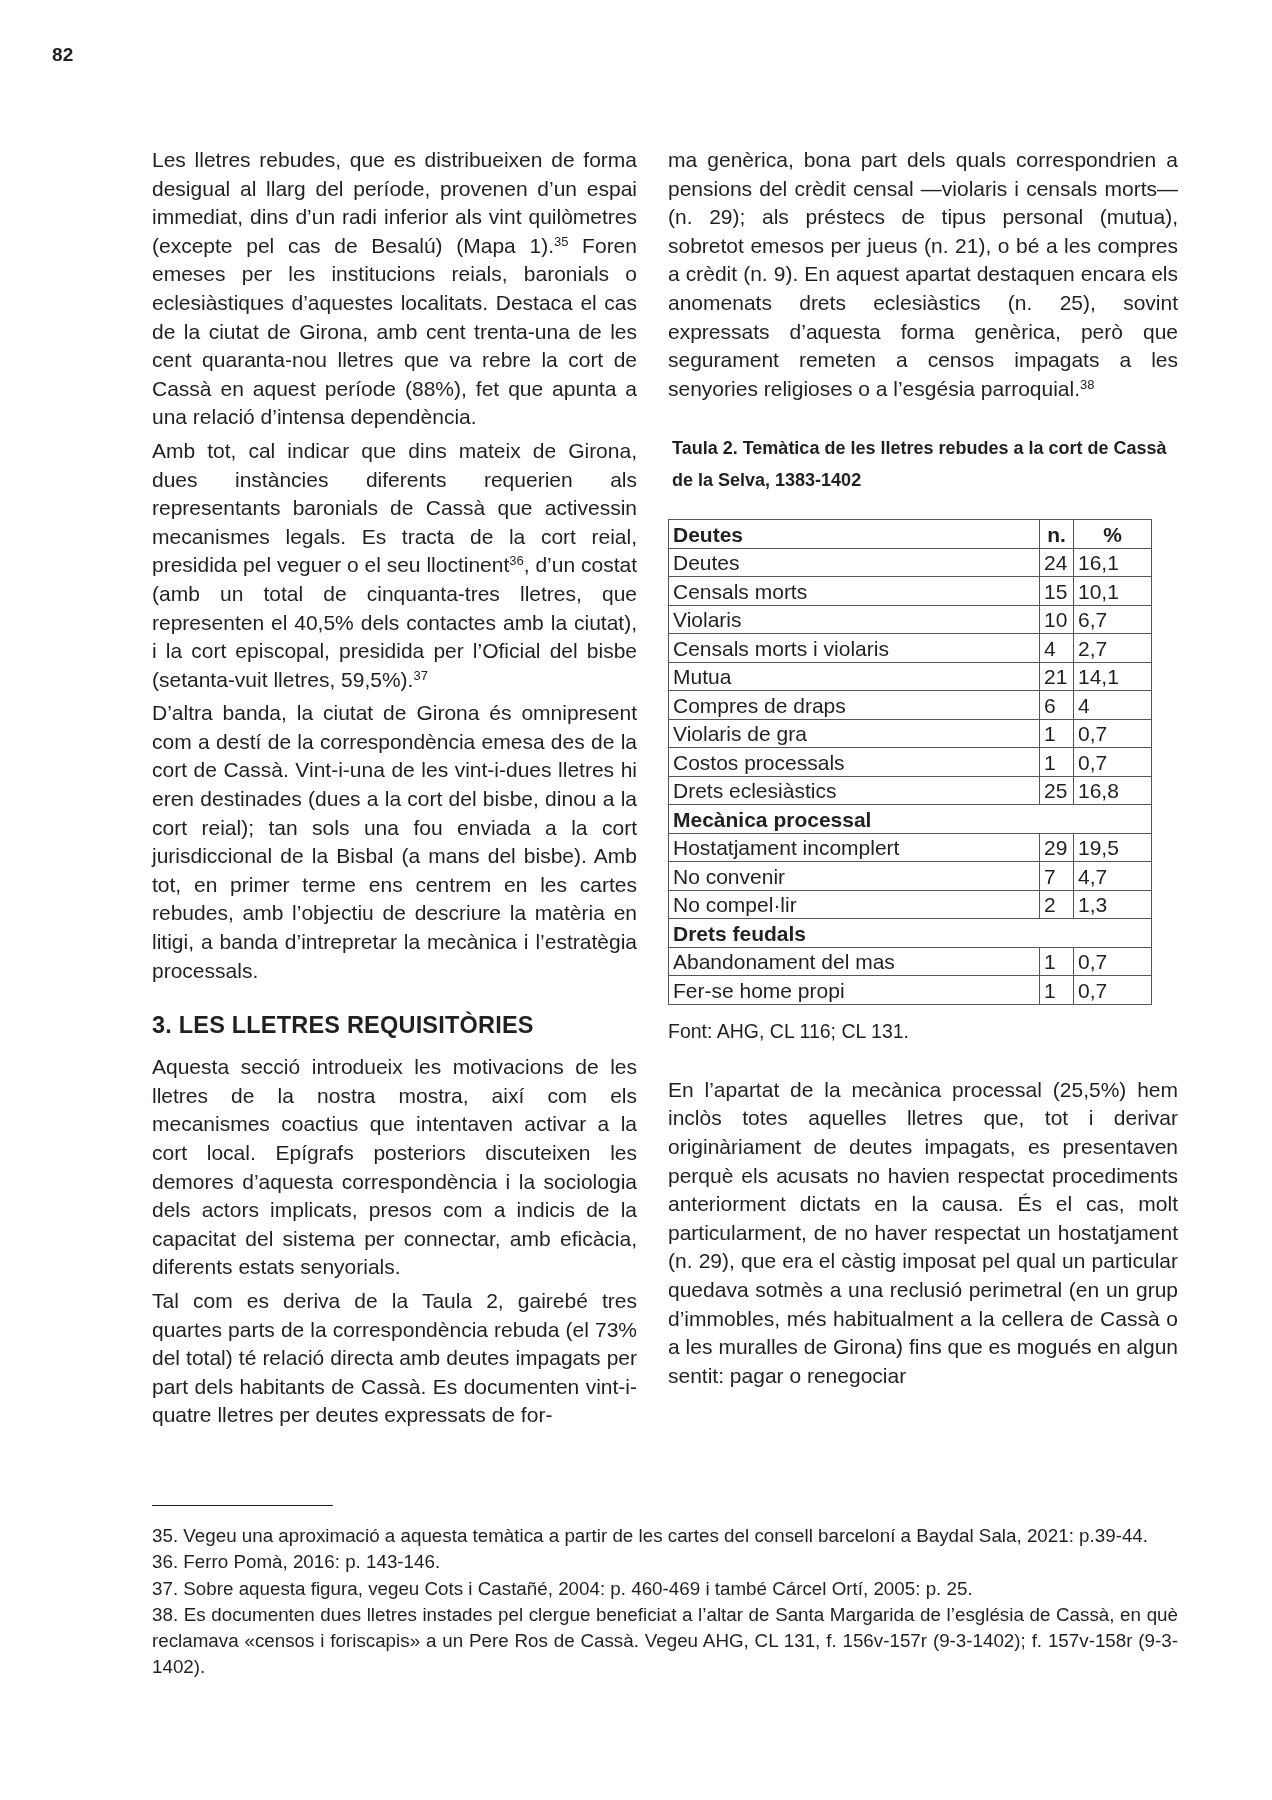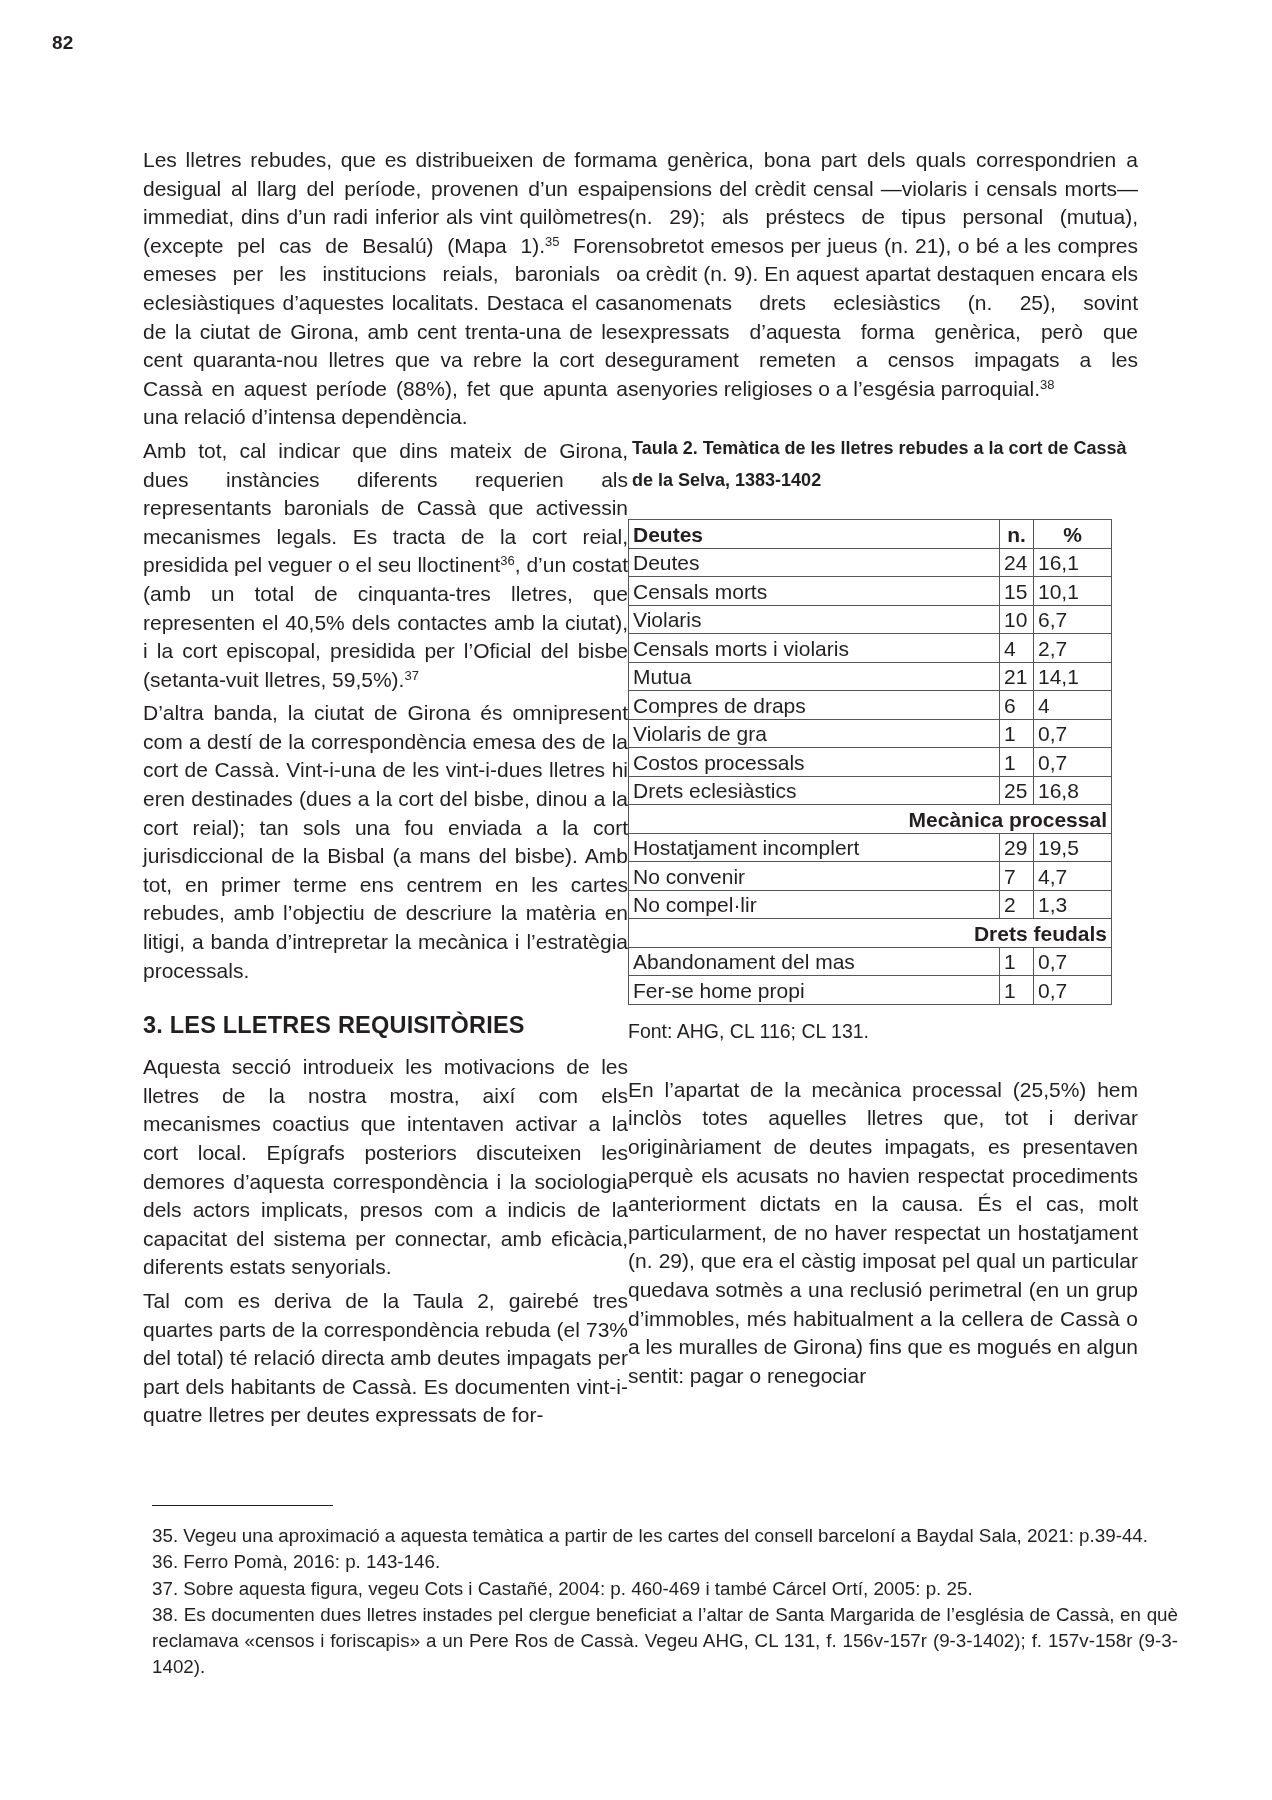--- a/index.html
+++ b/index.html
@@ -11,31 +11,32 @@
     height: 1800px;
     position: relative;
     background: #ffffff;
     color: #231f20;
     font-family: "Liberation Sans", "DejaVu Sans", sans-serif;
     overflow: hidden;
   }
   .page-number {
     position: absolute;
     left: 52px;
-    top: 32px;
+    top: 44px;
     font-size: 19px;
     font-weight: bold;
     letter-spacing: 0.3px;
   }
   .content {
     position: absolute;
-    left: 143px;
+    left: 152px;
     top: 146px;
     width: 1026px;
     display: flex;
+    gap: 31px;
   }
   .col-left  { width: 485px; }
   .col-right { width: 510px; }
 
   p.body-text {
     font-size: 21px;
     line-height: 28.6px;
     text-align: justify;
     margin: 0 0 5px 0;
   }
@@ -76,21 +77,21 @@
     overflow: hidden;
     white-space: nowrap;
   }
   th.cat-head {
     text-align: left;
     padding-left: 10px;
     font-size: 21.5px;
   }
   th.num-head { text-align: center; font-size: 21.5px; }
   td.cat-item { padding-left: 93px; text-align: left; }
-  td.cat-section { font-weight: bold; padding-left: 10px; text-align: right; }
+  td.cat-section { font-weight: bold; padding-left: 10px; text-align: left; }
   td.num-cell { padding: 0 2px; }
   p.source-note {
     font-size: 19.5px;
     margin: 15px 0 0 0;
   }
   p.after-source { margin-top: 33px; }
 
   .footnotes {
     position: absolute;
     left: 152px;

